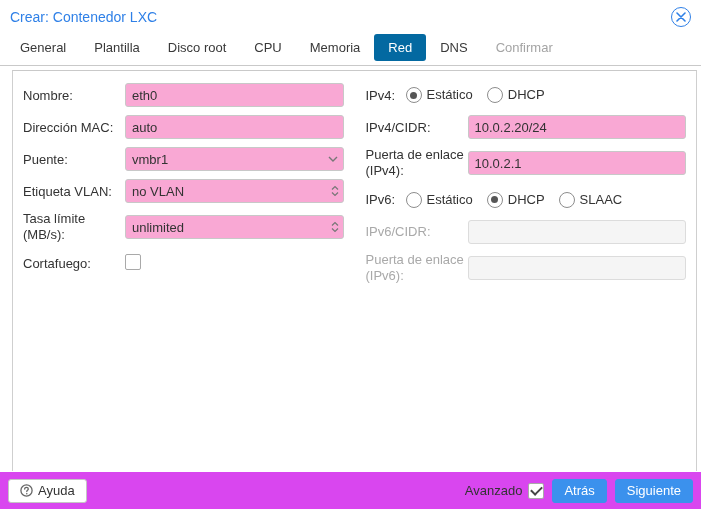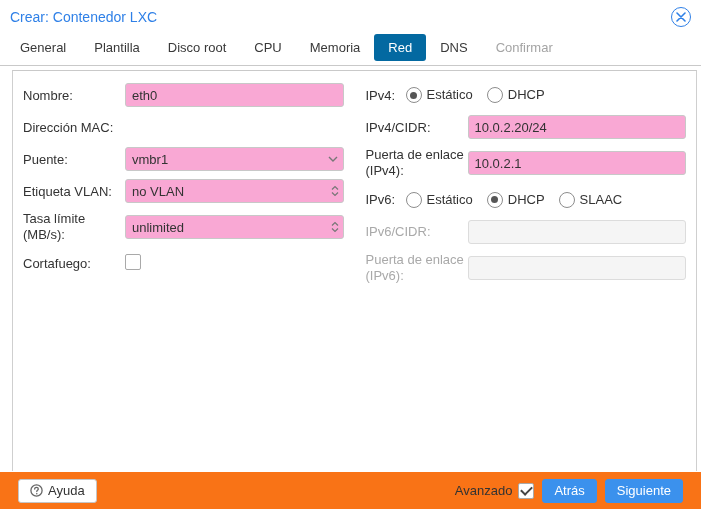--- a/index.html
+++ b/index.html
@@ -96,22 +96,22 @@
     content: ""; width: 9px; height: 5px; margin-top: -2px;
     border-left: 2px solid #444; border-bottom: 2px solid #444;
     transform: rotate(-45deg);
   }
   .cb-wrapper { display:inline-flex; align-items:center; cursor:pointer; }
 
   
   .footer {
     position: absolute; bottom: 0; left: 0; right: 0; height: 37px;
     border-top: 1px solid #fff;
-    display: flex; align-items: center; padding: 0 18px; gap: 8px;
-    background: #f97316;
+    display: flex; align-items: center; padding: 0 8px; gap: 8px;
+    background: #d946ef;
   }
   .btn {
     height: 24px; padding: 0 11px; border: 1px solid #c5c5c5; border-radius: 3px;
     background: #fff; color: #333; display: inline-flex; align-items: center;
     cursor: pointer; font-size: 13px; gap: 5px;
   }
   .btn.primary { background: #3b91ed; border-color: #3b91ed; color: #fff; }
   .spacer { flex: 1 1 auto; }
   .adv { display: inline-flex; align-items: center; gap: 6px; font-size: 13px; color: #333; }
 
@@ -148,20 +148,23 @@
 
       <div class="row">
         <div class="label">Nombre:</div>
         <div class="ctrl">
           <input type="text" class="field" value="eth0" style="">
         </div>
       </div>
 
       <div class="row">
         <div class="label">Dirección MAC:</div>
+        <div class="ctrl">
+          <input type="text" class="field" value="auto" style="">
+        </div>
       </div>
 
       <div class="row">
         <div class="label">Puente:</div>
         <div class="ctrl combo">
           <input type="text" class="field" value="vmbr1" style="">
           <span class="chev">
             <svg width="10" height="8" viewBox="0 0 10 8">
                 <path d="M1 2 L5 6 L9 2" fill="none" stroke="#777" stroke-width="1.4"></path>
               </svg>

